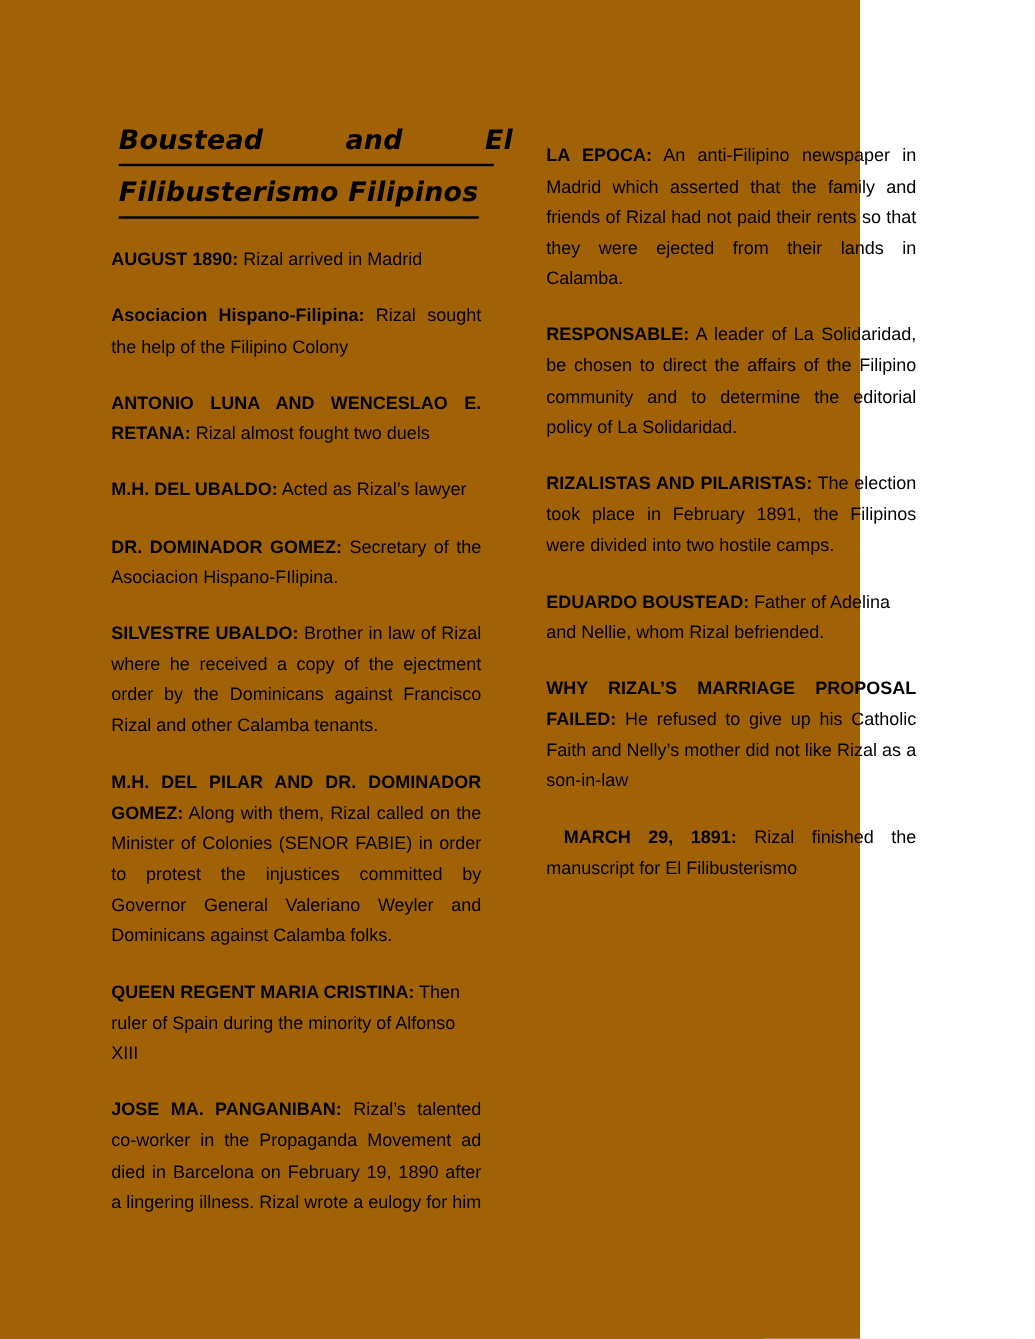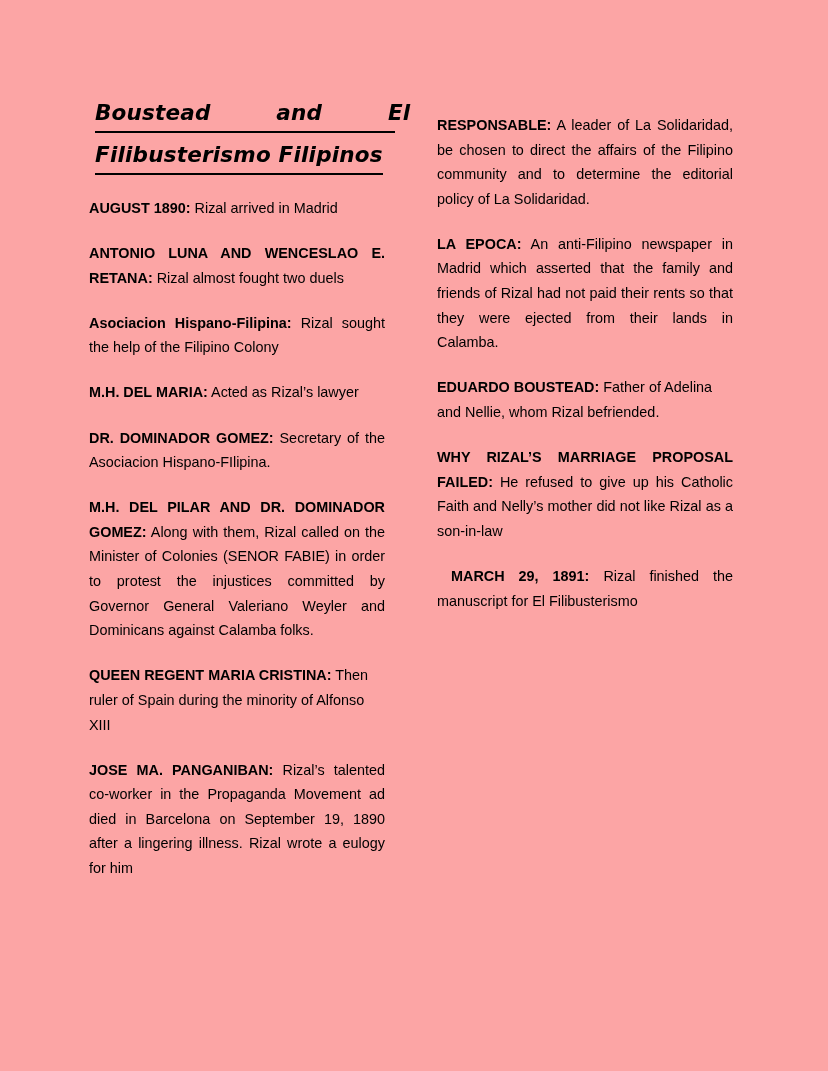--- a/index.html
+++ b/index.html
@@ -12,23 +12,23 @@
     height: 1071px;
     font-family: "Liberation Sans", sans-serif;
     color: #000000;
     overflow: hidden;
     position: relative;
   }
 
   .page {
     position: absolute;
     left: 0; top: 0;
-    width: 828px;
+    width: 688px;
     height: 1071px;
-    background: #fca5a5;
+    background: #a16207;
   }
 
   
   .title-block {
     position: absolute;
     left: 95px;
     top: 96px;
     width: 300px;
   }
   .title-line {
@@ -98,30 +98,32 @@
     <div class="title-line first">
       <span class="w" style="margin-right: 58.0469px;">Boustead</span>
       <span class="w" style="margin-right: 58.0469px;">and</span>
       <span class="w">El</span>
     </div>
     <div class="title-line second">Filibusterismo Filipinos</div>
   </div>
 
   <div class="col col-left">
       <p class="entry no-justify"><span class="term">AUGUST 1890:</span><span class="body sp-wrap"> Rizal arrived in Madrid</span></p>
+      <p class="entry"><span class="term">Asociacion Hispano-Filipina:</span><span class="body sp-wrap"> Rizal sought the help of the Filipino Colony</span></p>
       <p class="entry"><span class="term">ANTONIO LUNA AND WENCESLAO E. RETANA:</span><span class="body sp-wrap"> Rizal almost fought two duels</span></p>
-      <p class="entry"><span class="term">Asociacion Hispano-Filipina:</span><span class="body sp-wrap"> Rizal sought the help of the Filipino Colony</span></p>
-      <p class="entry no-justify"><span class="term">M.H. DEL MARIA:</span><span class="body sp-wrap"> Acted as Rizal’s lawyer</span></p>
+      <p class="entry no-justify"><span class="term">M.H. DEL UBALDO:</span><span class="body sp-wrap"> Acted as Rizal’s lawyer</span></p>
       <p class="entry"><span class="term">DR. DOMINADOR GOMEZ:</span><span class="body sp-wrap"> Secretary of the Asociacion Hispano-FIlipina.</span></p>
+      <p class="entry"><span class="term">SILVESTRE UBALDO:</span><span class="body sp-wrap"> Brother in law of Rizal where he received a copy of the ejectment order by the Dominicans against Francisco Rizal and other Calamba tenants.</span></p>
       <p class="entry"><span class="term">M.H. DEL PILAR AND DR. DOMINADOR GOMEZ:</span><span class="body sp-wrap"> Along with them, Rizal called on the Minister of Colonies (SENOR FABIE) in order to protest the injustices committed by Governor General Valeriano Weyler and Dominicans against Calamba folks.</span></p>
       <p class="entry no-justify"><span class="term">QUEEN REGENT MARIA CRISTINA:</span><span class="body sp-wrap"> Then ruler of Spain during the minority of Alfonso XIII</span></p>
-      <p class="entry"><span class="term">JOSE MA. PANGANIBAN:</span><span class="body sp-wrap"> Rizal’s talented co-worker in the Propaganda Movement ad died in Barcelona on September 19, 1890 after a lingering illness. Rizal wrote a eulogy for him</span></p>
+      <p class="entry"><span class="term">JOSE MA. PANGANIBAN:</span><span class="body sp-wrap"> Rizal’s talented co-worker in the Propaganda Movement ad died in Barcelona on February 19, 1890 after a lingering illness. Rizal wrote a eulogy for him</span></p>
     </div>
 
   <div class="col col-right">
+      <p class="entry"><span class="term">LA EPOCA:</span><span class="body sp-wrap"> An anti-Filipino newspaper in Madrid which asserted that the family and friends of Rizal had not paid their rents so that they were ejected from their lands in Calamba.</span></p>
       <p class="entry"><span class="term">RESPONSABLE:</span><span class="body sp-wrap"> A leader of La Solidaridad, be chosen to direct the affairs of the Filipino community and to determine the editorial policy of La Solidaridad.</span></p>
-      <p class="entry"><span class="term">LA EPOCA:</span><span class="body sp-wrap"> An anti-Filipino newspaper in Madrid which asserted that the family and friends of Rizal had not paid their rents so that they were ejected from their lands in Calamba.</span></p>
+      <p class="entry"><span class="term">RIZALISTAS AND PILARISTAS:</span><span class="body sp-wrap"> The election took place in February 1891, the Filipinos were divided into two hostile camps.</span></p>
       <p class="entry no-justify"><span class="term">EDUARDO BOUSTEAD:</span><span class="body sp-wrap"> Father of Adelina and Nellie, whom Rizal befriended.</span></p>
       <p class="entry"><span class="term">WHY RIZAL’S MARRIAGE PROPOSAL FAILED:</span><span class="body sp-wrap"> He refused to give up his Catholic Faith and Nelly’s mother did not like Rizal as a son-in-law</span></p>
       <p class="entry indent"><span class="term">MARCH 29, 1891:</span><span class="body sp-wrap"> Rizal finished the manuscript for El Filibusterismo</span></p>
     </div>
 
 </div>
 
 </body></html>

